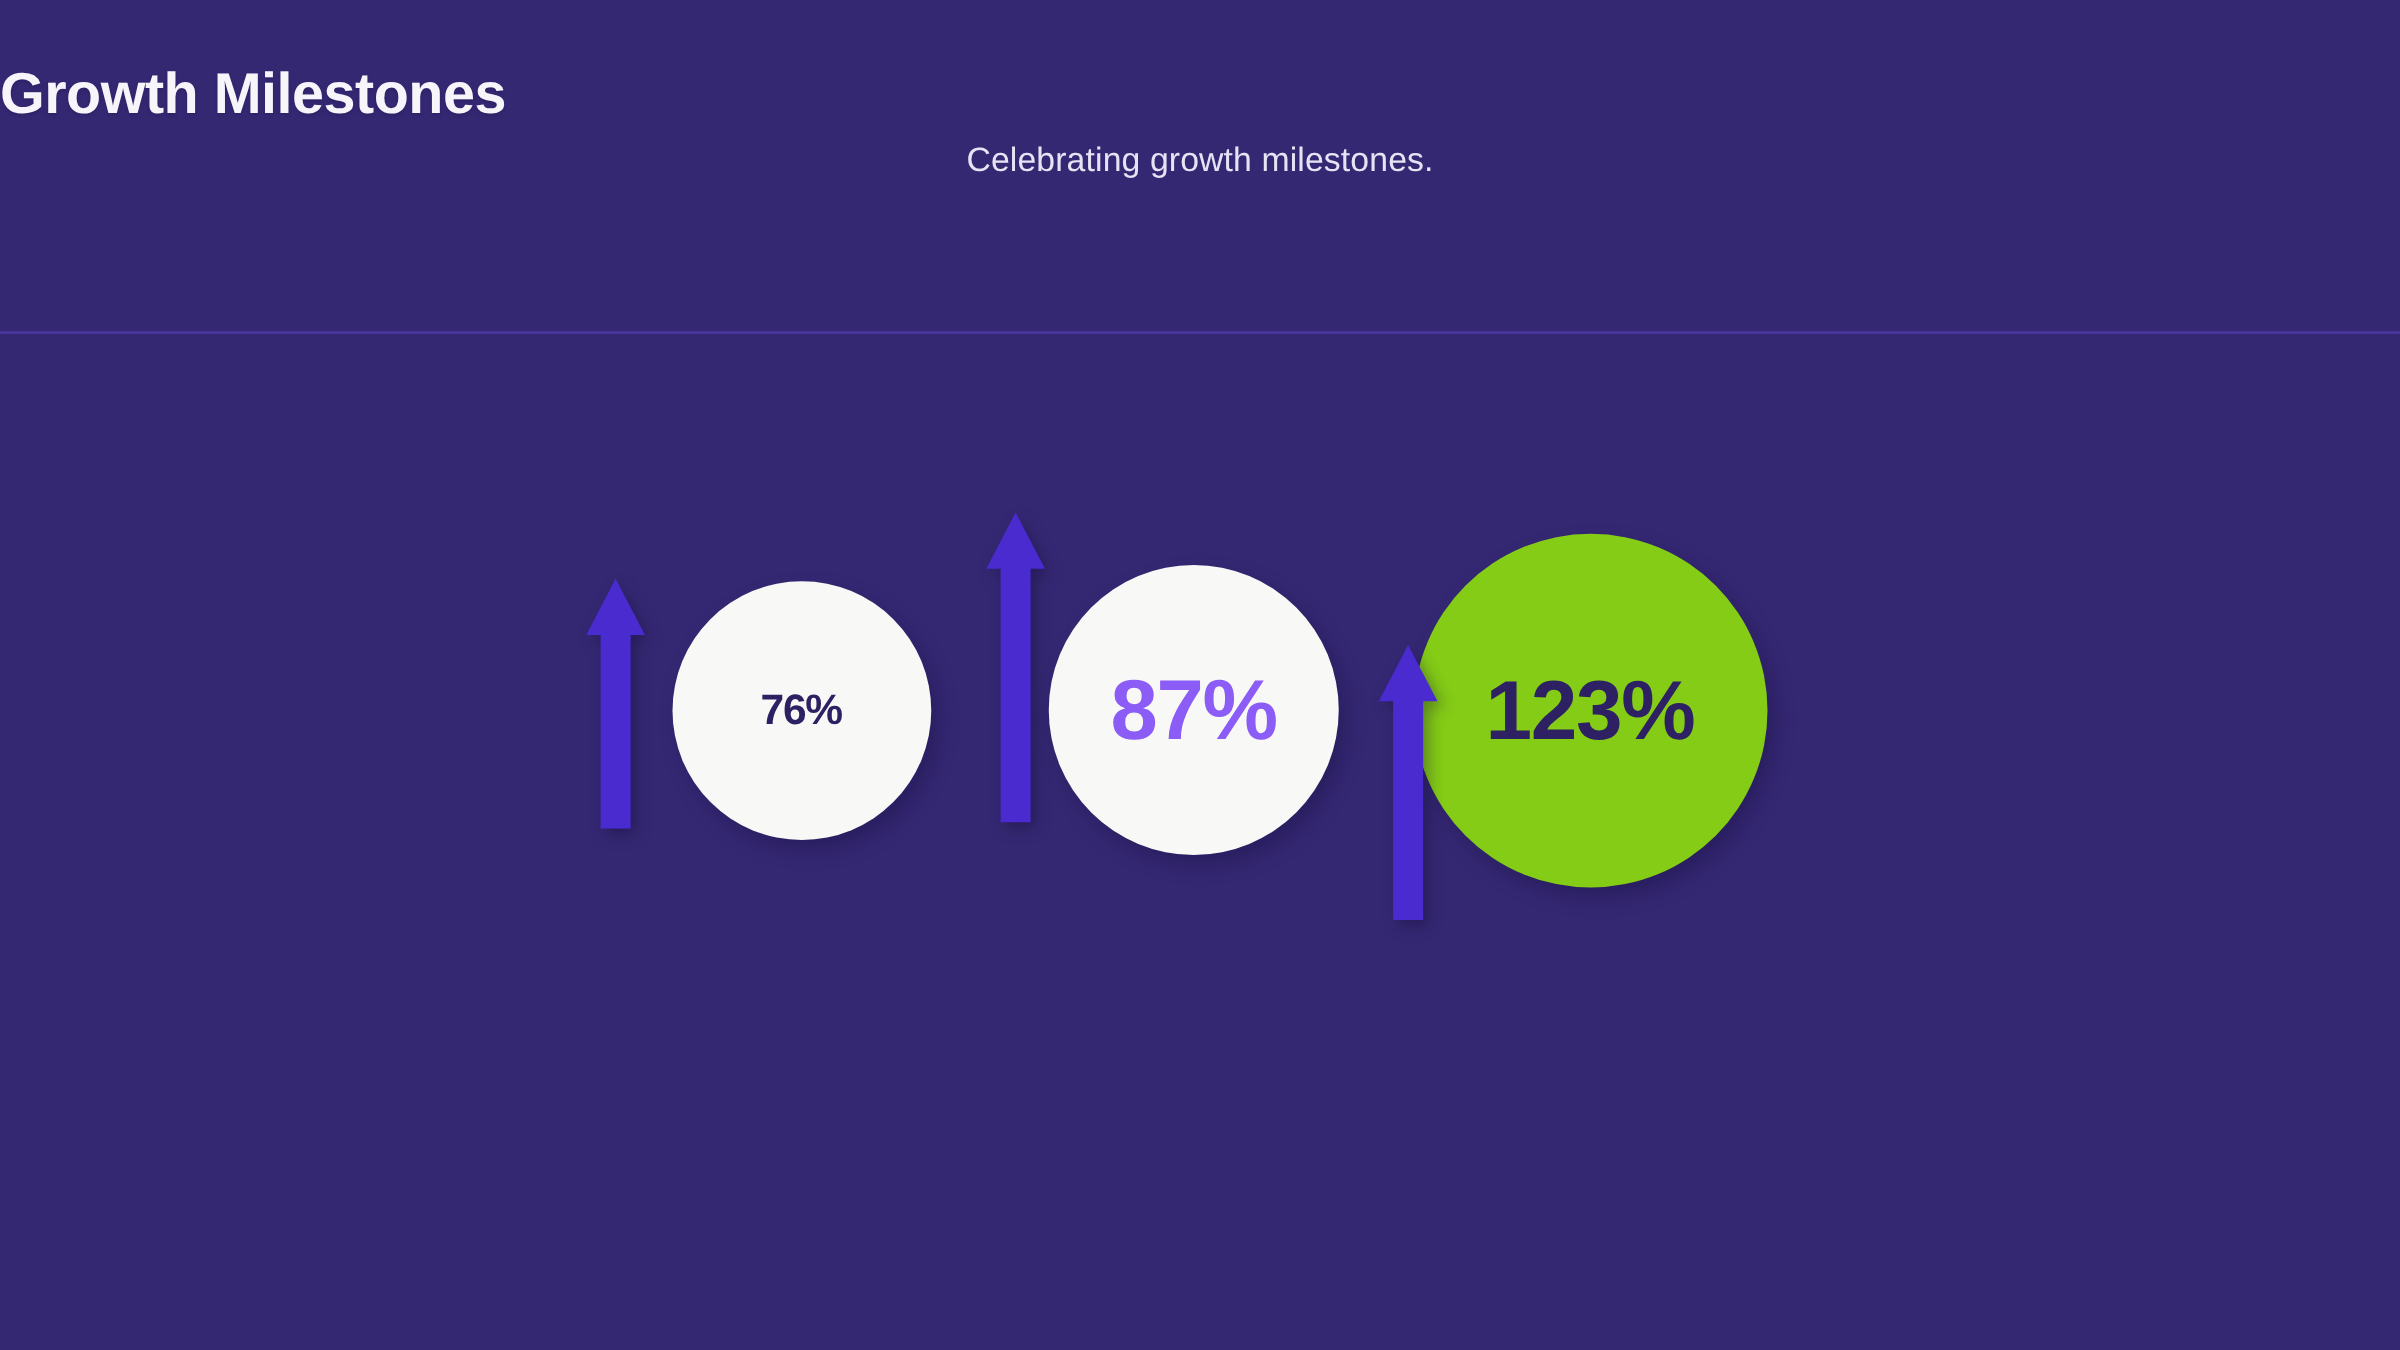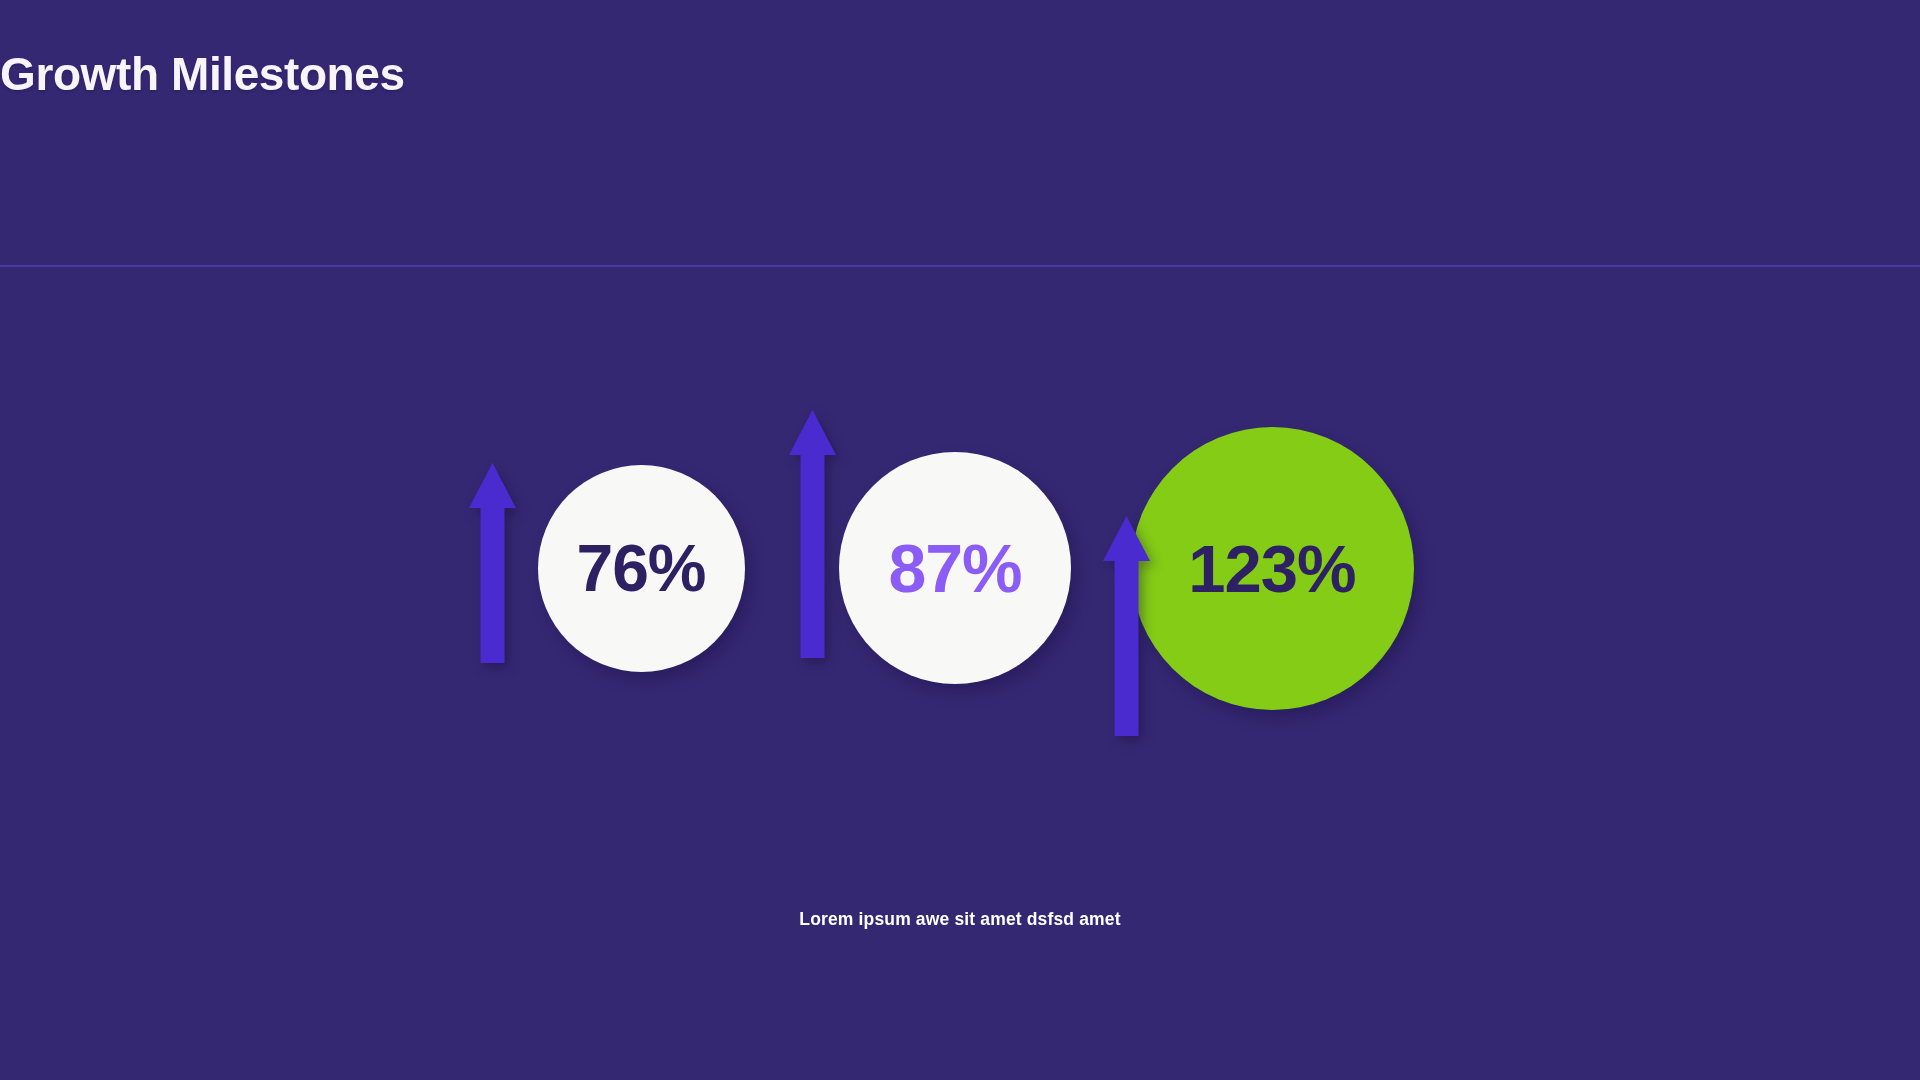--- a/index.html
+++ b/index.html
@@ -99,32 +99,33 @@
     font-weight:bold;
     letter-spacing:0.15px;
     line-height:28px;
   }
 </style>
 </head>
 <body>
 
 <div class="header">
   <div class="page-title">Growth Milestones</div>
+  <div class="page-subtitle">Celebrating growth milestones.</div>
 </div>
 
 <div class="stage">
   <div id="metrics">
       <div class="metric-group">
         <div class="arrow" style="left: 468.5px; top: 196px; width: 47px; height: 200px;">
           <svg viewBox="0 0 47 200" xmlns="http://www.w3.org/2000/svg">
             <path d="M 23.5 0 L 47 45 L 35.5 45 L 35.5 200 L 11.5 200 L 11.5 45 L 0 45 Z" fill="#4A2BD0"></path>
           </svg>
         </div>
         <div class="bubble" style="left: 537.5px; top: 197.5px; width: 207px; height: 207px; background: rgb(248, 248, 246);">
-          <span class="bubble-value" style="font-size: 66px; color: rgb(46, 33, 99);">76%</span>
+          <span class="bubble-value" style="font-size: 34px; color: rgb(46, 33, 99);">76%</span>
         </div>
       </div>
       <div class="metric-group">
         <div class="arrow" style="left: 788.5px; top: 143px; width: 47px; height: 248px;">
           <svg viewBox="0 0 47 248" xmlns="http://www.w3.org/2000/svg">
             <path d="M 23.5 0 L 47 45 L 35.5 45 L 35.5 248 L 11.5 248 L 11.5 45 L 0 45 Z" fill="#4A2BD0"></path>
           </svg>
         </div>
         <div class="bubble" style="left: 839px; top: 185px; width: 232px; height: 232px; background: rgb(248, 248, 246);">
           <span class="bubble-value" style="font-size: 68px; color: #8b5cf6;">87%</span>
@@ -137,14 +138,13 @@
           </svg>
         </div>
         <div class="bubble" style="left: 1130.5px; top: 159.5px; width: 283px; height: 283px; background: #84cc16;">
           <span class="bubble-value" style="font-size: 67px; color: rgb(46, 33, 99);">123%</span>
         </div>
       </div>
     </div>
 </div>
 
 <div class="footer">
-  <div class="footer-line">Lorem ipsum awe sit amet dsfsd amet</div>
 </div>
 
 </body></html>

